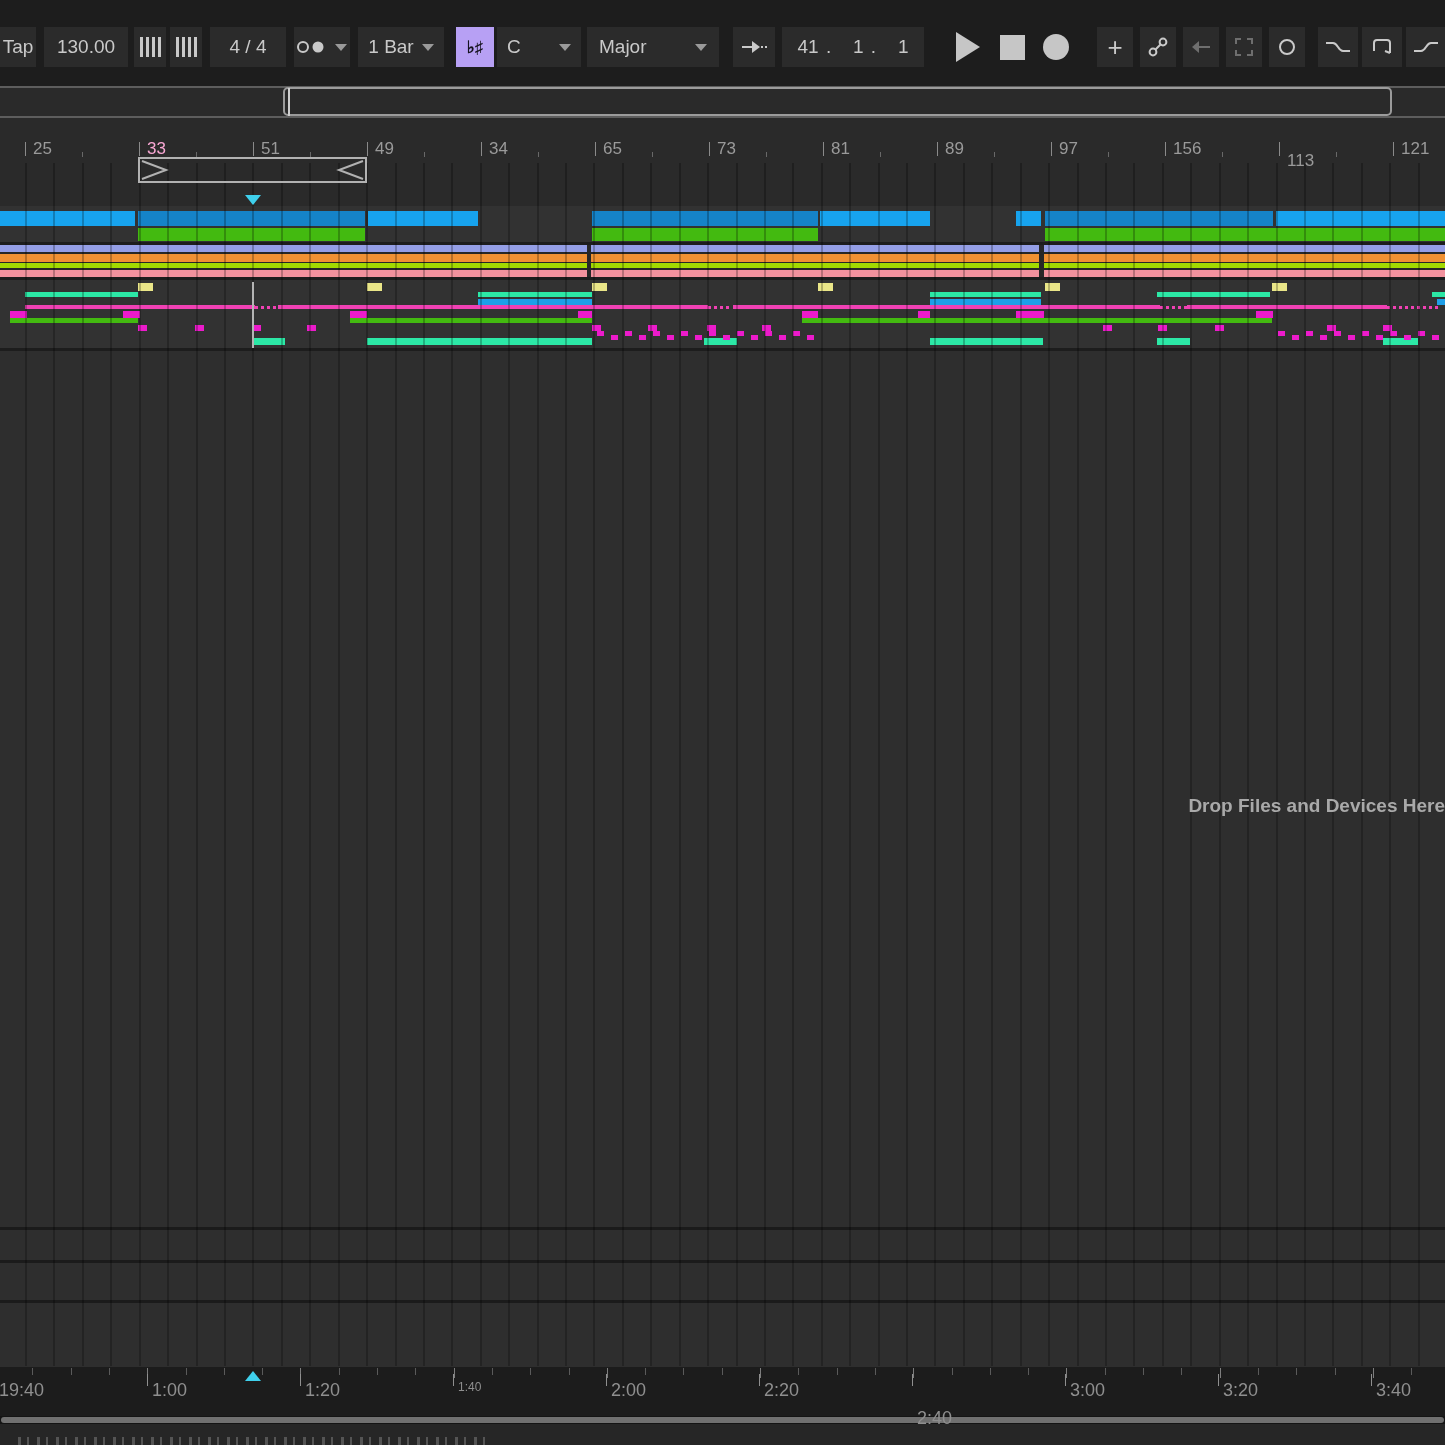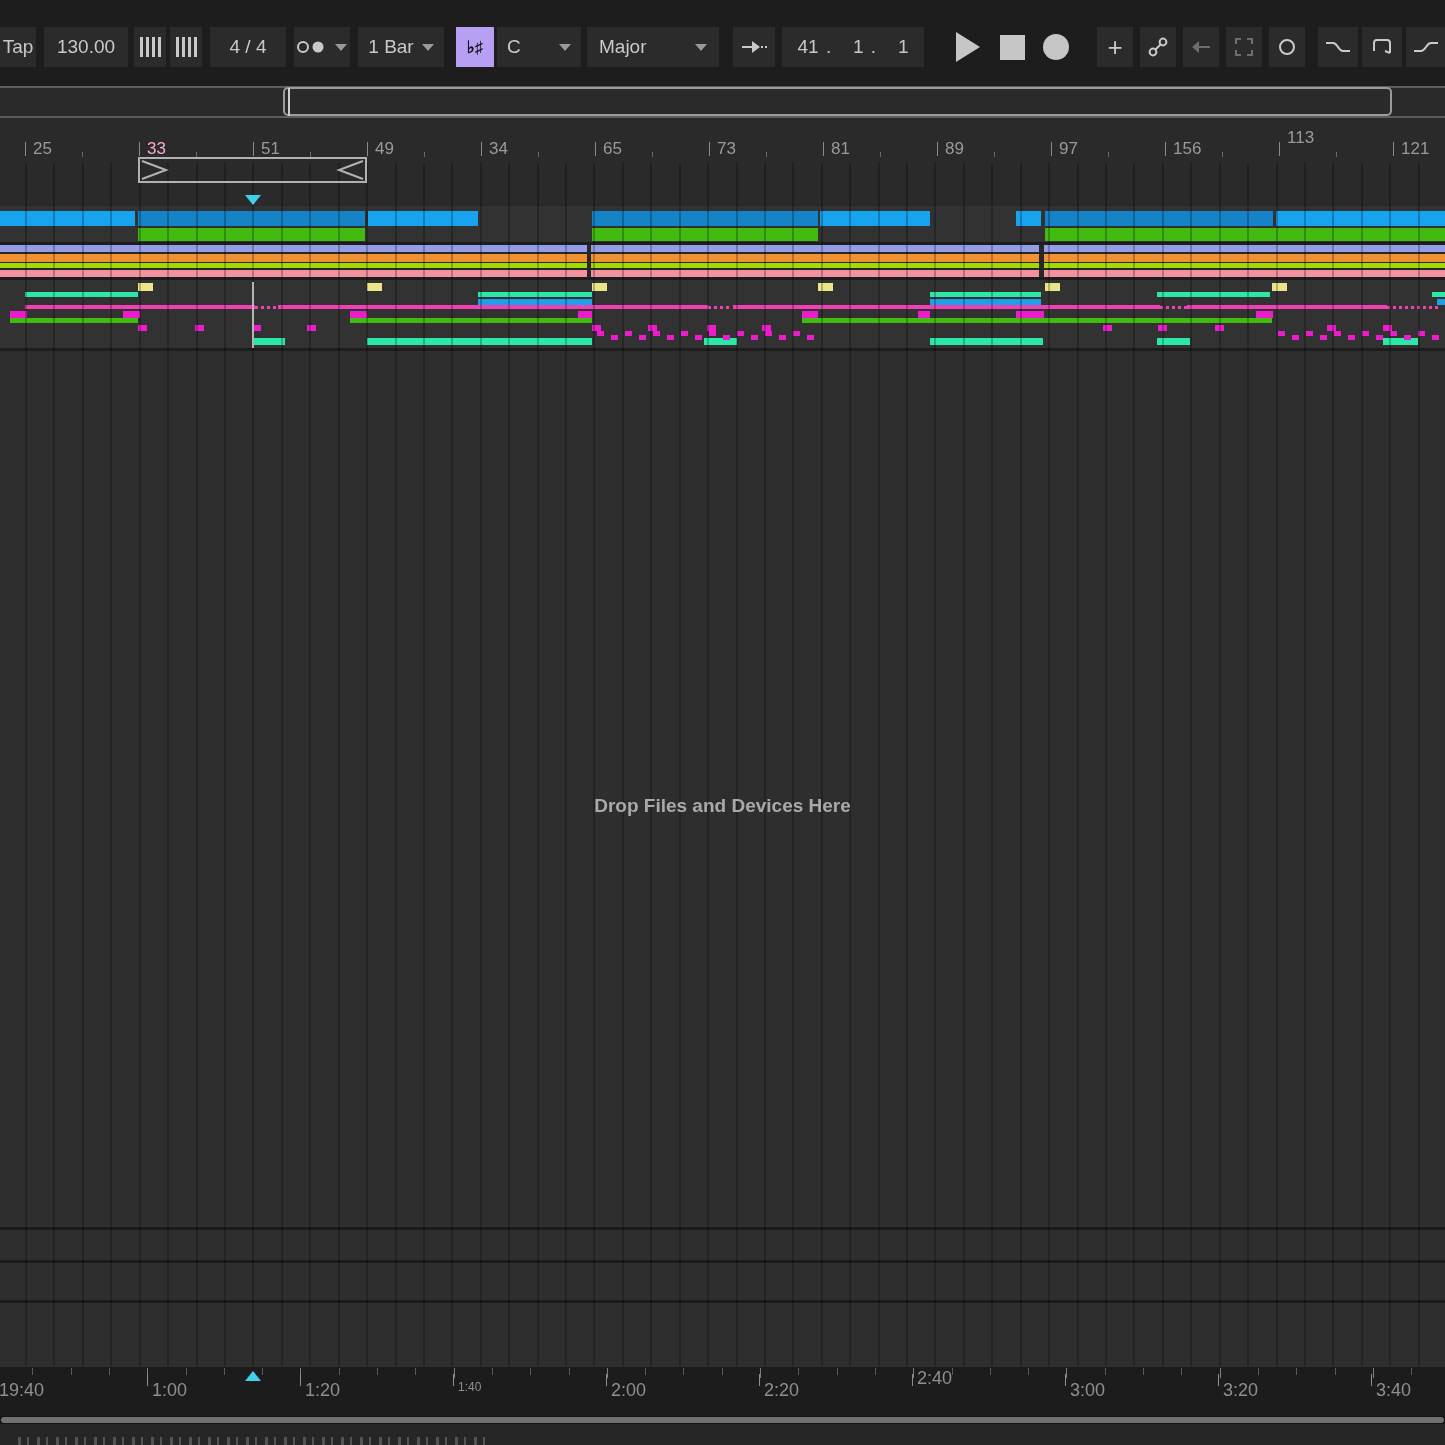--- a/index.html
+++ b/index.html
@@ -33,21 +33,21 @@
   .rulerbg{position:absolute;left:0;top:118px;width:1445px;height:88px;background:#2a2a2a;z-index:5;}
   .lane{position:absolute;left:0;width:1445px;background:#323232;z-index:1;}
   .divider{position:absolute;left:0;width:1445px;background:#1d1d1d;z-index:3;}
   .deco{position:absolute;left:0;top:0;width:0;height:0;z-index:10;}
   .grid{position:absolute;left:0;top:0;width:0;height:0;z-index:12;}
   .loop-brace{position:absolute;left:138px;top:157px;width:229px;height:26px;z-index:17;}
   .marker-down{position:absolute;top:195px;width:0;height:0;border-left:8px solid transparent;
       border-right:8px solid transparent;border-top:10px solid #3fd0ec;z-index:18;}
   .marker-up{position:absolute;top:1371px;width:0;height:0;border-left:8px solid transparent;
       border-right:8px solid transparent;border-bottom:10px solid #3fd0ec;z-index:35;}
-  .drop-hint{position:absolute;left:0;top:795px;width:1445px;text-align:center;font-size:19px;
+  .drop-hint{position:absolute;left:0;top:795px;width:1445px;text-align:right;font-size:19px;
              font-weight:600;color:#a9a9a9;z-index:15;}
   
   .time-ruler{position:absolute;left:0;top:1367px;width:1445px;height:49px;background:#1c1c1c;z-index:30;}
   .scrollbar{position:absolute;left:0;top:1416px;width:1445px;height:8px;background:#141414;z-index:30;}
   .thumb{position:absolute;left:1px;top:1px;width:1443px;height:6px;border-radius:3px;background:#707070;}
   .status-strip{position:absolute;left:0;top:1424px;width:1445px;height:21px;background:#262626;z-index:30;}
   .cut-text{position:absolute;left:18px;top:13px;width:470px;height:8px;opacity:.55;
      background:repeating-linear-gradient(90deg,#7a7a7a 0 3px,transparent 3px 9px,#7a7a7a 9px 11px,transparent 11px 19px);}
 </style>
 </head>
@@ -656,21 +656,21 @@
       <div style="position: absolute; left: 937px; top: 142px; width: 1px; height: 14px; background: rgb(138, 138, 138); z-index: 16;"></div>
       <div style="position: absolute; left: 945px; top: 139px; font-size: 17px; color: rgb(154, 154, 154); z-index: 16;">89</div>
       <div style="position: absolute; left: 993.8px; top: 152px; width: 1px; height: 5px; background: rgb(104, 104, 104); z-index: 16;"></div>
       <div style="position: absolute; left: 1051px; top: 142px; width: 1px; height: 14px; background: rgb(138, 138, 138); z-index: 16;"></div>
       <div style="position: absolute; left: 1059px; top: 139px; font-size: 17px; color: rgb(154, 154, 154); z-index: 16;">97</div>
       <div style="position: absolute; left: 1107.8px; top: 152px; width: 1px; height: 5px; background: rgb(104, 104, 104); z-index: 16;"></div>
       <div style="position: absolute; left: 1165px; top: 142px; width: 1px; height: 14px; background: rgb(138, 138, 138); z-index: 16;"></div>
       <div style="position: absolute; left: 1173px; top: 139px; font-size: 17px; color: rgb(154, 154, 154); z-index: 16;">156</div>
       <div style="position: absolute; left: 1221.8px; top: 152px; width: 1px; height: 5px; background: rgb(104, 104, 104); z-index: 16;"></div>
       <div style="position: absolute; left: 1279px; top: 142px; width: 1px; height: 14px; background: rgb(138, 138, 138); z-index: 16;"></div>
-      <div style="position: absolute; left: 1287px; top: 128px; font-size: 17px; color: rgb(154, 154, 154); z-index: 16;">113</div>
+      <div style="position: absolute; left: 1287px; top: 151px; font-size: 17px; color: rgb(154, 154, 154); z-index: 16;">113</div>
       <div style="position: absolute; left: 1335.8px; top: 152px; width: 1px; height: 5px; background: rgb(104, 104, 104); z-index: 16;"></div>
       <div style="position: absolute; left: 1393px; top: 142px; width: 1px; height: 14px; background: rgb(138, 138, 138); z-index: 16;"></div>
       <div style="position: absolute; left: 1401px; top: 139px; font-size: 17px; color: rgb(154, 154, 154); z-index: 16;">121</div>
     </div>
 
   <div class="loop-brace">
     <svg width="229" height="26" viewBox="0 0 229 26">
       <rect x="1" y="1" width="227" height="24" fill="none" stroke="#b2b2b2" stroke-width="2"></rect>
       <path d="M4,4 L28,13 L4,22" fill="none" stroke="#b2b2b2" stroke-width="2"></path>
       <path d="M225,4 L201,13 L225,22" fill="none" stroke="#b2b2b2" stroke-width="2"></path>
@@ -724,21 +724,21 @@
       <div style="position: absolute; left: 152px; top: 1380px; font-size: 18px; color: rgb(143, 143, 143); z-index: 32;">1:00</div>
       <div style="position: absolute; left: 300px; top: 1374px; width: 1px; height: 12px; background: rgb(143, 143, 143); z-index: 32;"></div>
       <div style="position: absolute; left: 305px; top: 1380px; font-size: 18px; color: rgb(143, 143, 143); z-index: 32;">1:20</div>
       <div style="position: absolute; left: 453px; top: 1374px; width: 1px; height: 12px; background: rgb(143, 143, 143); z-index: 32;"></div>
       <div style="position: absolute; left: 458px; top: 1380px; font-size: 12px; color: rgb(143, 143, 143); z-index: 32;">1:40</div>
       <div style="position: absolute; left: 606px; top: 1374px; width: 1px; height: 12px; background: rgb(143, 143, 143); z-index: 32;"></div>
       <div style="position: absolute; left: 611px; top: 1380px; font-size: 18px; color: rgb(143, 143, 143); z-index: 32;">2:00</div>
       <div style="position: absolute; left: 759px; top: 1374px; width: 1px; height: 12px; background: rgb(143, 143, 143); z-index: 32;"></div>
       <div style="position: absolute; left: 764px; top: 1380px; font-size: 18px; color: rgb(143, 143, 143); z-index: 32;">2:20</div>
       <div style="position: absolute; left: 912px; top: 1374px; width: 1px; height: 12px; background: rgb(143, 143, 143); z-index: 32;"></div>
-      <div style="position: absolute; left: 917px; top: 1368px; font-size: 18px; color: rgb(143, 143, 143); z-index: 32;">2:40</div>
+      <div style="position: absolute; left: 917px; top: 1408px; font-size: 18px; color: rgb(143, 143, 143); z-index: 32;">2:40</div>
       <div style="position: absolute; left: 1065px; top: 1374px; width: 1px; height: 12px; background: rgb(143, 143, 143); z-index: 32;"></div>
       <div style="position: absolute; left: 1070px; top: 1380px; font-size: 18px; color: rgb(143, 143, 143); z-index: 32;">3:00</div>
       <div style="position: absolute; left: 1218px; top: 1374px; width: 1px; height: 12px; background: rgb(143, 143, 143); z-index: 32;"></div>
       <div style="position: absolute; left: 1223px; top: 1380px; font-size: 18px; color: rgb(143, 143, 143); z-index: 32;">3:20</div>
       <div style="position: absolute; left: 1371px; top: 1374px; width: 1px; height: 12px; background: rgb(143, 143, 143); z-index: 32;"></div>
       <div style="position: absolute; left: 1376px; top: 1380px; font-size: 18px; color: rgb(143, 143, 143); z-index: 32;">3:40</div>
     </div>
   <div class="marker-up" id="insertUp" style="left: 245px;"></div>
   <div class="scrollbar">
       <div class="thumb"></div>

